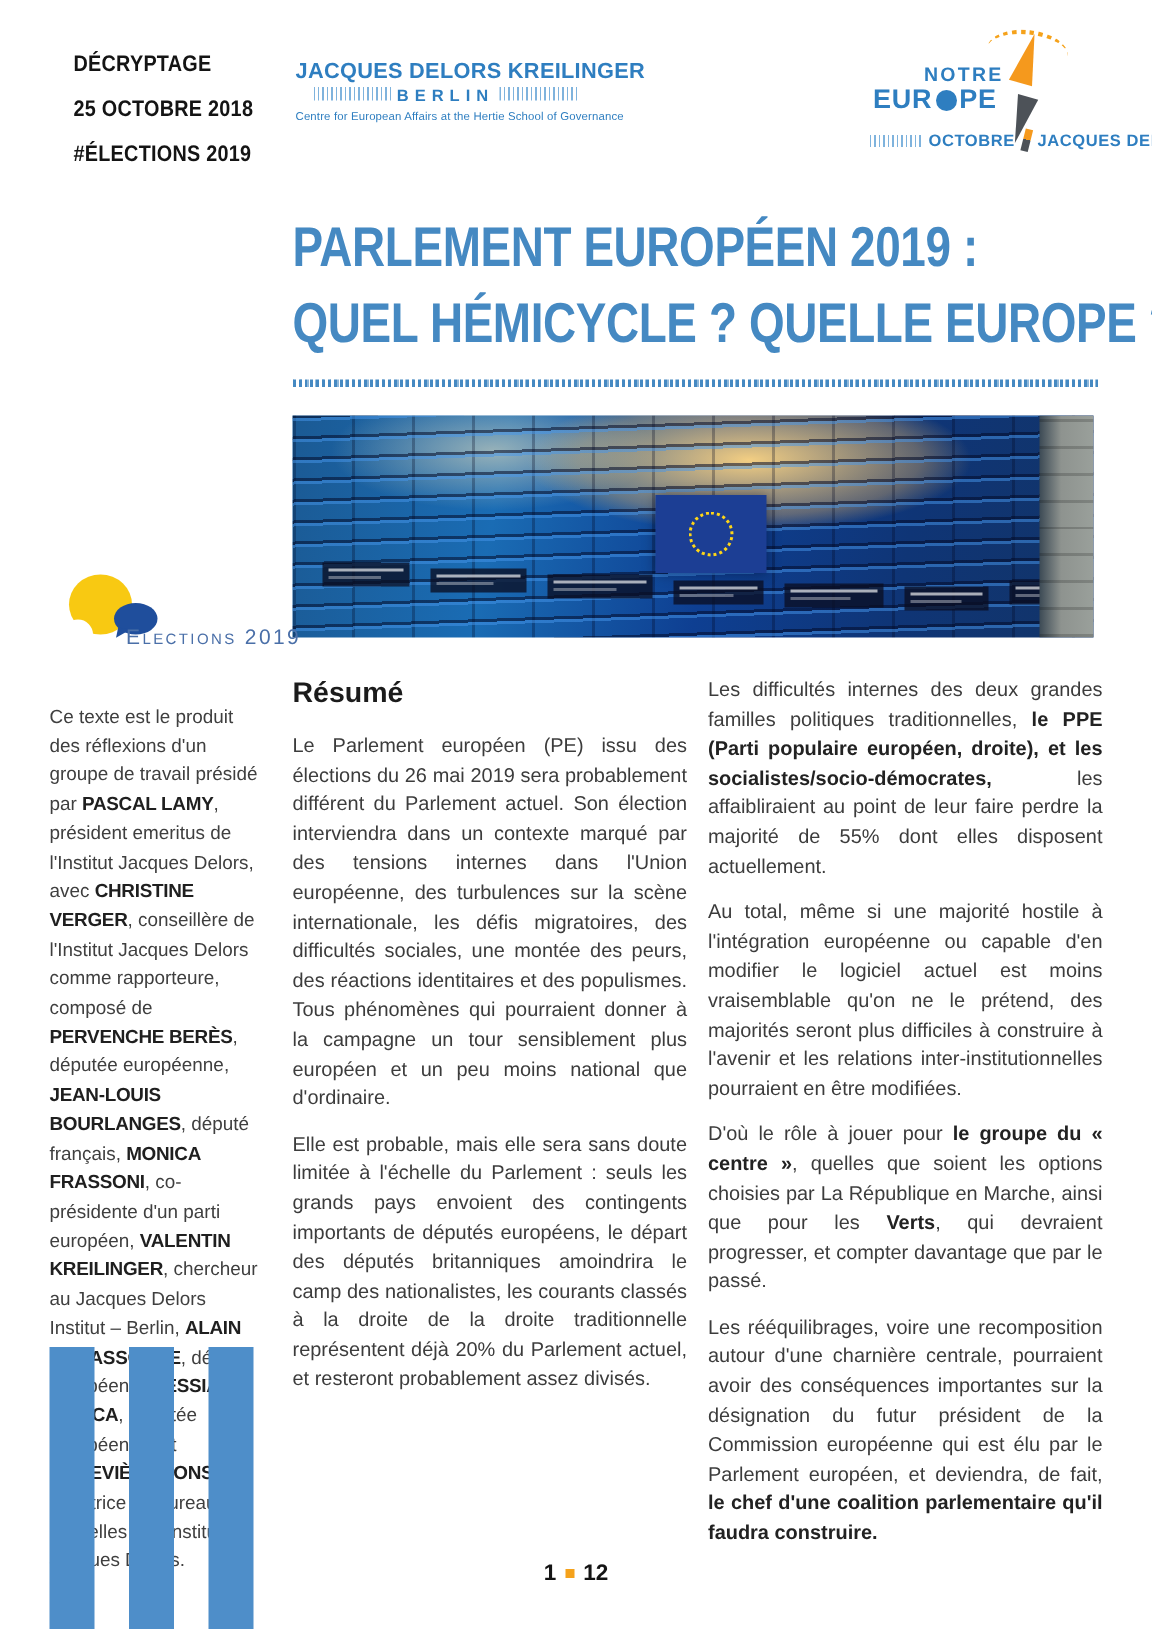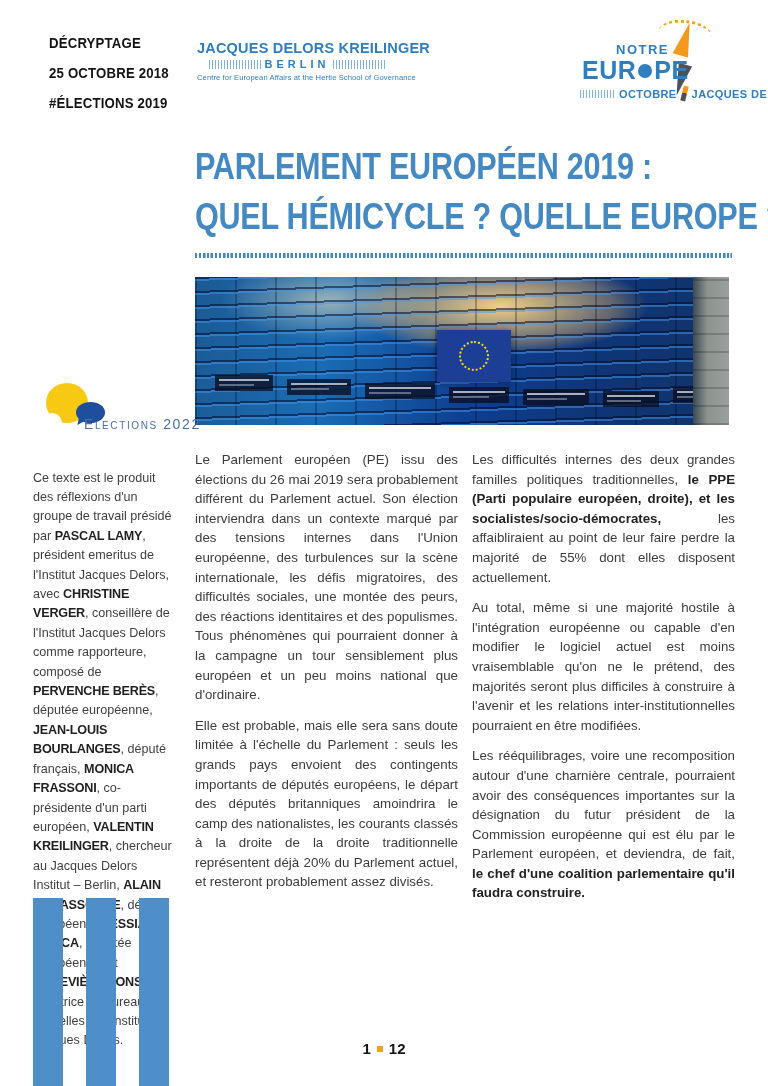--- a/index.html
+++ b/index.html
@@ -7,37 +7,37 @@
     width:768px;height:1086px;position:relative;background:#fff;overflow:hidden;
     font-family:"Liberation Sans",sans-serif;color:#3c3c3c;
   }
   
   .kicker{position:absolute;left:33px;top:28px;font-weight:800;color:#141414;
     font-size:15px;line-height:30px;margin-left:16px;}
   .kicker span{display:inline-block;transform:scaleX(.88);transform-origin:left center;
     letter-spacing:.2px;white-space:nowrap;}
   .jdi{position:absolute;left:197px;top:40px;width:200px;text-align:center;color:#2e7ec0;}
   .jdi-name{font-size:14.5px;font-weight:800;letter-spacing:.2px;white-space:nowrap;}
-  .jdi-berlin{display:flex;align-items:center;justify-content:center;gap:4px;margin-top:2px;}
+  .jdi-berlin{display:flex;justify-content:center;gap:4px;margin-top:2px;}
   .stripes{display:inline-block;height:9px;width:52px;
     background:repeating-linear-gradient(90deg,#7fb3dd 0 1px,transparent 1px 3px);}
   .jdi-city{font-size:11px;font-weight:700;letter-spacing:4px;}
   .jdi-tag{font-size:7.6px;margin-top:3px;letter-spacing:.1px;white-space:nowrap;}
   
   .ne{position:absolute;left:580px;top:20px;width:168px;height:88px;color:#2e7ec0;}
   .ne-arc{position:absolute;left:78px;top:0px;width:54px;height:26px;
     border-top:3px dotted #f5a21b;border-radius:50%;transform:rotate(6deg);}
   .ne-needle-top{position:absolute;left:97px;top:2px;width:0;height:0;
     border-left:8px solid transparent;border-right:8px solid transparent;
     border-bottom:34px solid #f5991d;transform:rotate(16deg);}
   .ne-needle-bot{position:absolute;left:94px;top:44px;width:0;height:0;
     border-left:7px solid transparent;border-right:7px solid transparent;
     border-top:32px solid #4d5258;transform:rotate(16deg);}
   .ne-notre{position:absolute;left:36px;top:22px;font-size:13px;font-weight:800;letter-spacing:1.5px;}
-  .ne-europe{position:absolute;left:2px;top:36px;font-size:25px;font-weight:800;letter-spacing:.5px;
+  .ne-europe{position:absolute;left:2px;top:36px;font-size:18px;font-weight:800;letter-spacing:.5px;
     display:flex;align-items:center;}
   .ne-o{display:inline-block;width:14px;height:14px;border-radius:50%;background:#2e7ec0;margin:0 2px;}
   .ne-line3{position:absolute;left:0;top:66px;display:flex;align-items:center;gap:5px;
     font-size:11px;font-weight:800;letter-spacing:.4px;white-space:nowrap;}
   .ne-line3 .stripes{width:34px;height:8px;}
   .ne-mini-needle{display:inline-block;width:5px;height:15px;
     background:linear-gradient(#f5991d 48%,#4d5258 48%);transform:rotate(14deg);}
   
   .title{position:absolute;left:195px;top:140px;font-weight:800;color:#4589c2;
     font-size:34px;line-height:46px;letter-spacing:-.3px;white-space:nowrap;
@@ -150,33 +150,35 @@
     <div class="sign" style="width:50px;margin-top:14px"></div>
   </div>
   <div class="photo-col"></div>
 </div>
 
 <div class="badge">
   <div class="eb-circle">
       <div class="eb-notch"></div>
     </div>
   <div class="eb-bubble"></div>
-  <div class="eb-label">Elections 2022</div>
+  <div class="eb-label">Elections 2019</div>
 </div>
 
 <p class="side-note">Ce texte est le produit des réflexions d'un groupe de travail présidé par <b>PASCAL LAMY</b>, président emeritus de l'Institut Jacques Delors, avec <b>CHRISTINE VERGER</b>, conseillère de l'Institut Jacques Delors comme rapporteure, composé de <b>PERVENCHE BERÈS</b>, députée européenne, <b>JEAN-LOUIS BOURLANGES</b>, député français, <b>MONICA FRASSONI</b>, co-présidente d'un parti européen, <b>VALENTIN KREILINGER</b>, chercheur au Jacques Delors Institut – Berlin, <b>ALAIN LAMASSOURE</b>, député européen, <b>ALESSIA MOSCA</b>, députée européenne, et <b>GENEVIÈVE PONS</b>, directrice du bureau de Bruxelles de l'Institut Jacques Delors.</p>
 
 <div class="resume">
   <div class="col">
+    <h1>Résumé</h1>
     <p>Le Parlement européen (PE) issu des élections du 26 mai 2019 sera probablement différent du Parlement actuel. Son élection interviendra dans un contexte marqué par des tensions internes dans l'Union européenne, des turbulences sur la scène internationale, les défis migratoires, des difficultés sociales, une montée des peurs, des réactions identitaires et des populismes. Tous phénomènes qui pourraient donner à la campagne un tour sensiblement plus européen et un peu moins national que d'ordinaire.</p>
     <p>Elle est probable, mais elle sera sans doute limitée à l'échelle du Parlement : seuls les grands pays envoient des contingents importants de députés européens, le départ des députés britanniques amoindrira le camp des nationalistes, les courants classés à la droite de la droite traditionnelle représentent déjà 20% du Parlement actuel, et resteront probablement assez divisés.</p>
   </div>
   <div class="col">
     <p>Les difficultés internes des deux grandes familles politiques traditionnelles, <b>le PPE (Parti populaire européen, droite), et les socialistes/socio-démocrates,</b> les affaibliraient au point de leur faire perdre la majorité de 55% dont elles disposent actuellement.</p>
     <p>Au total, même si une majorité hostile à l'intégration européenne ou capable d'en modifier le logiciel actuel est moins vraisemblable qu'on ne le prétend, des majorités seront plus difficiles à construire à l'avenir et les relations inter-institutionnelles pourraient en être modifiées.</p>
+    <p>D'où le rôle à jouer pour <b>le groupe du « centre »</b>, quelles que soient les options choisies par La République en Marche, ainsi que pour les <b>Verts</b>, qui devraient progresser, et compter davantage que par le passé.</p>
     <p>Les rééquilibrages, voire une recomposition autour d'une charnière centrale, pourraient avoir des conséquences importantes sur la désignation du futur président de la Commission européenne qui est élu par le Parlement européen, et deviendra, de fait, <b>le chef d'une coalition parlementaire qu'il faudra construire.</b></p>
   </div>
 </div>
 
 <div class="bars">
   <div class="bar"></div>
   <div class="bar"></div>
   <div class="bar"></div>
 </div>
 <div class="pageno">

